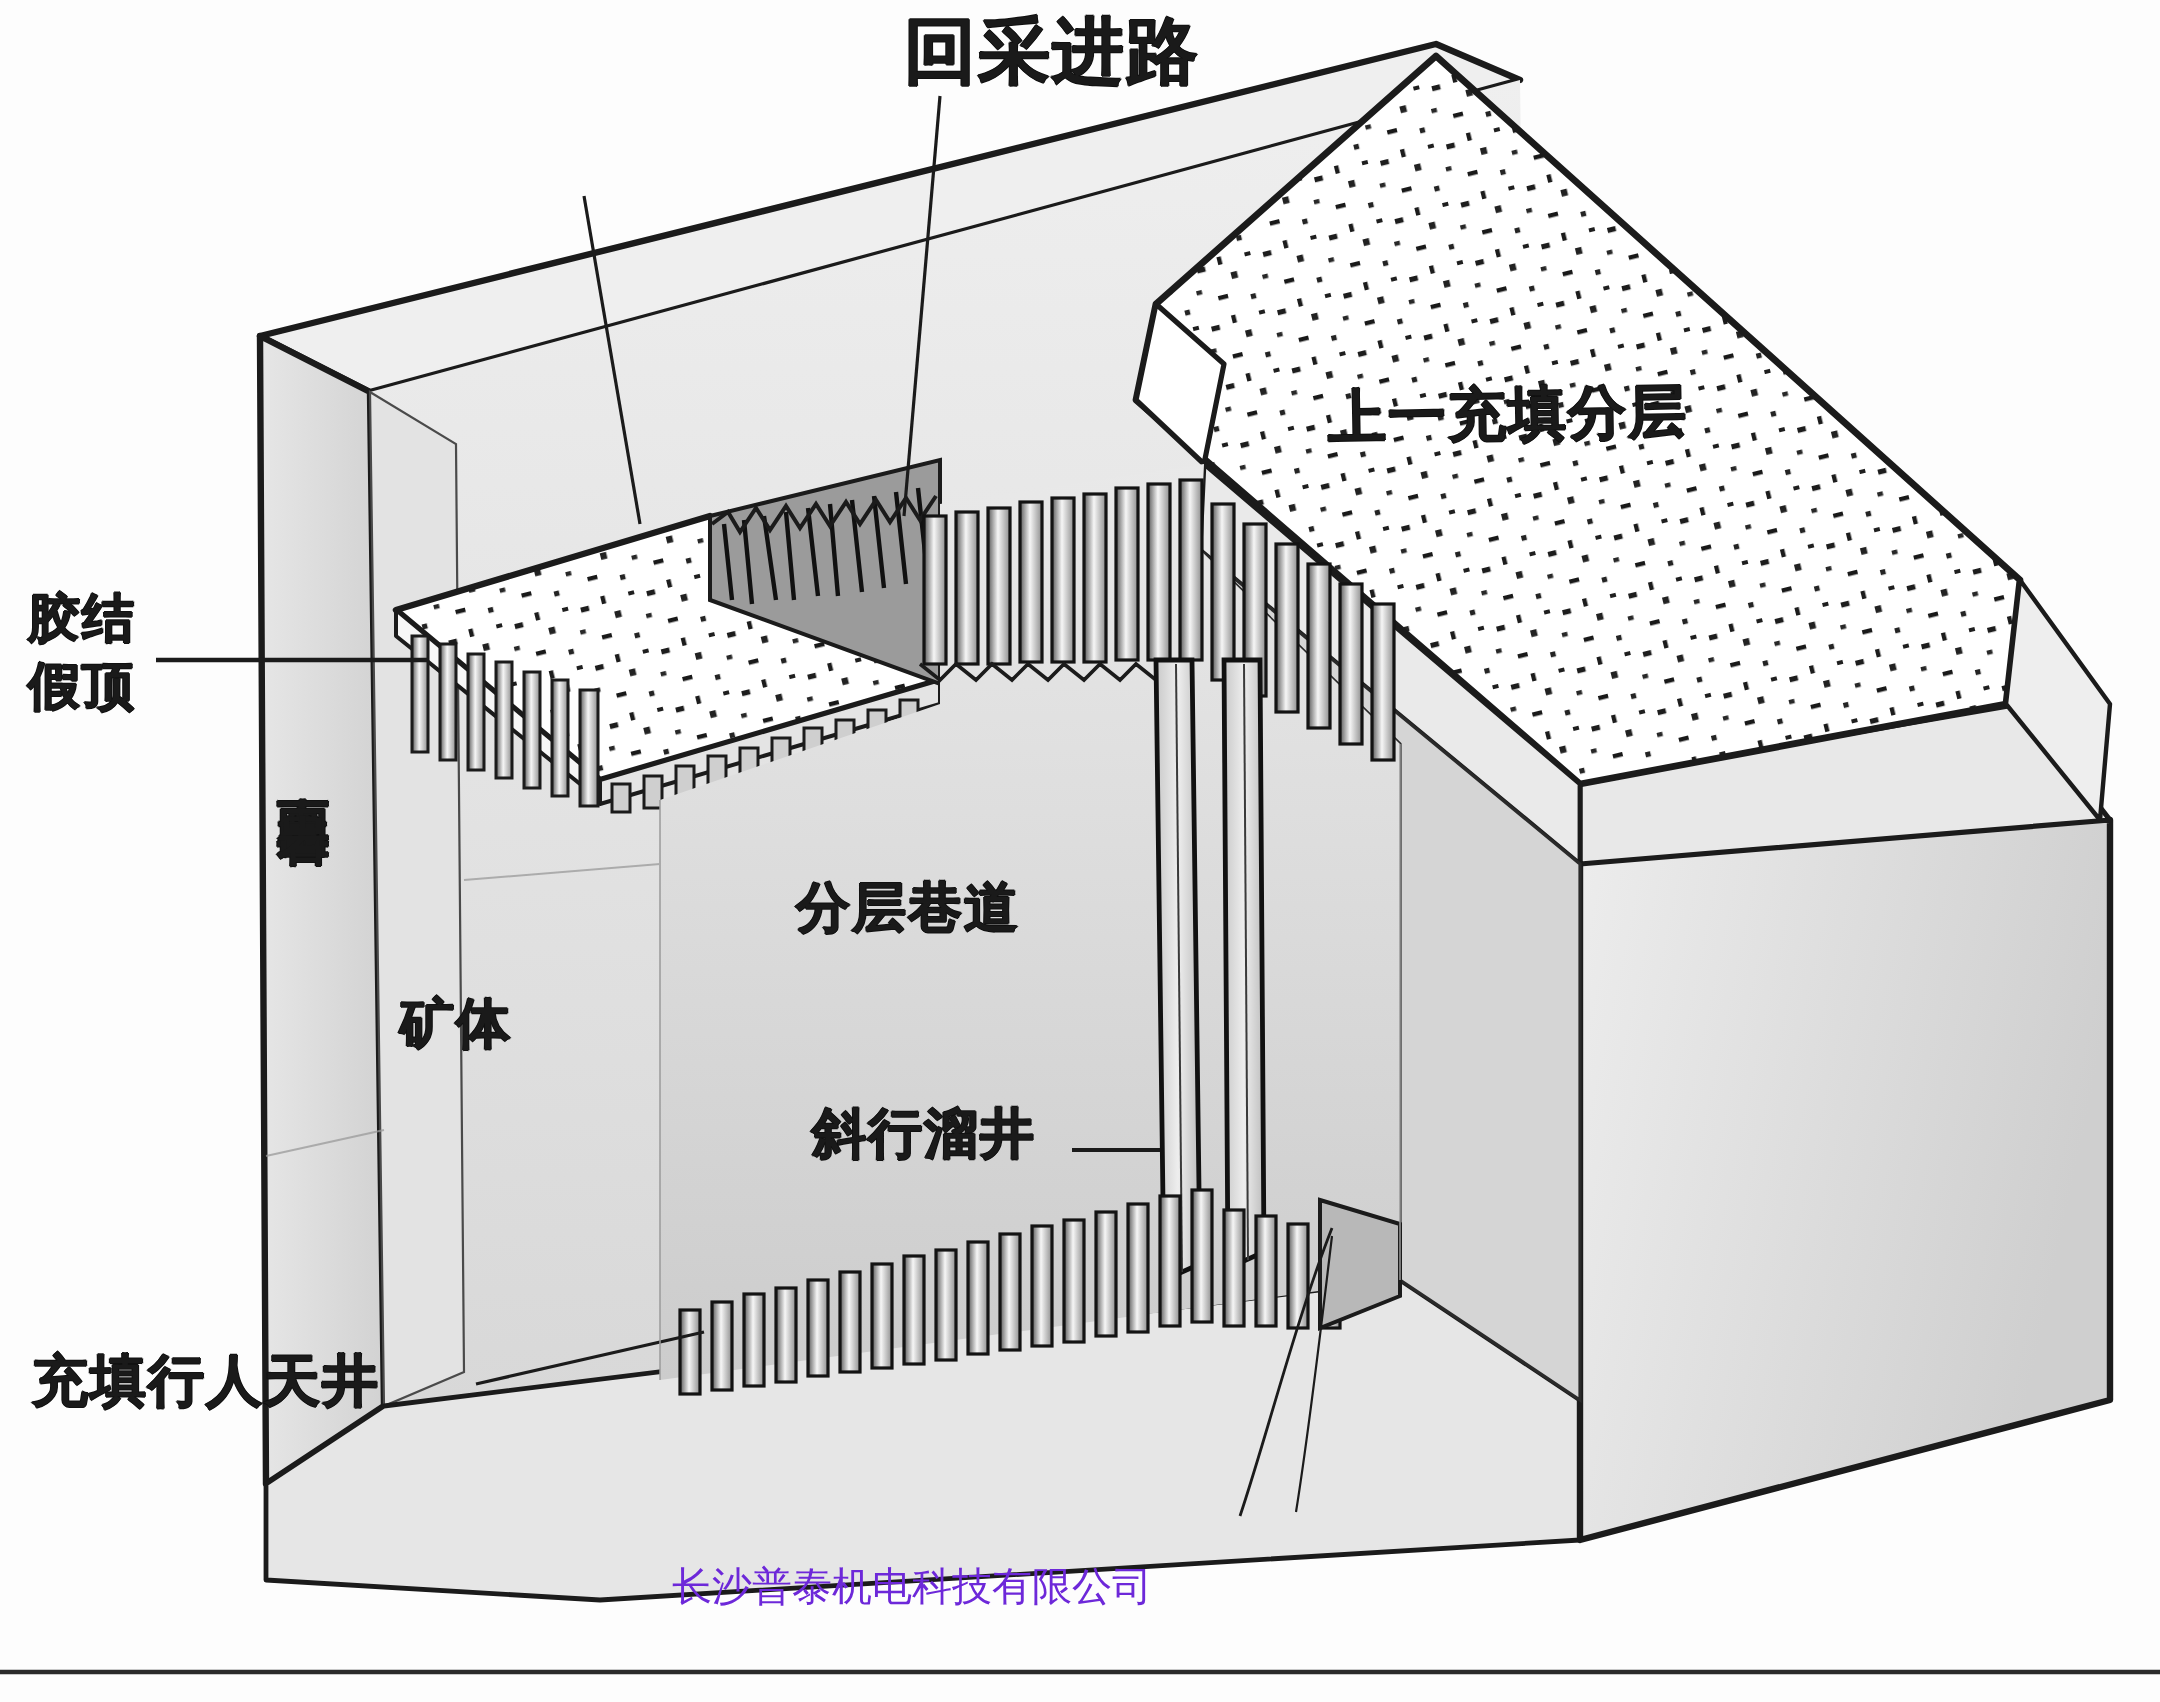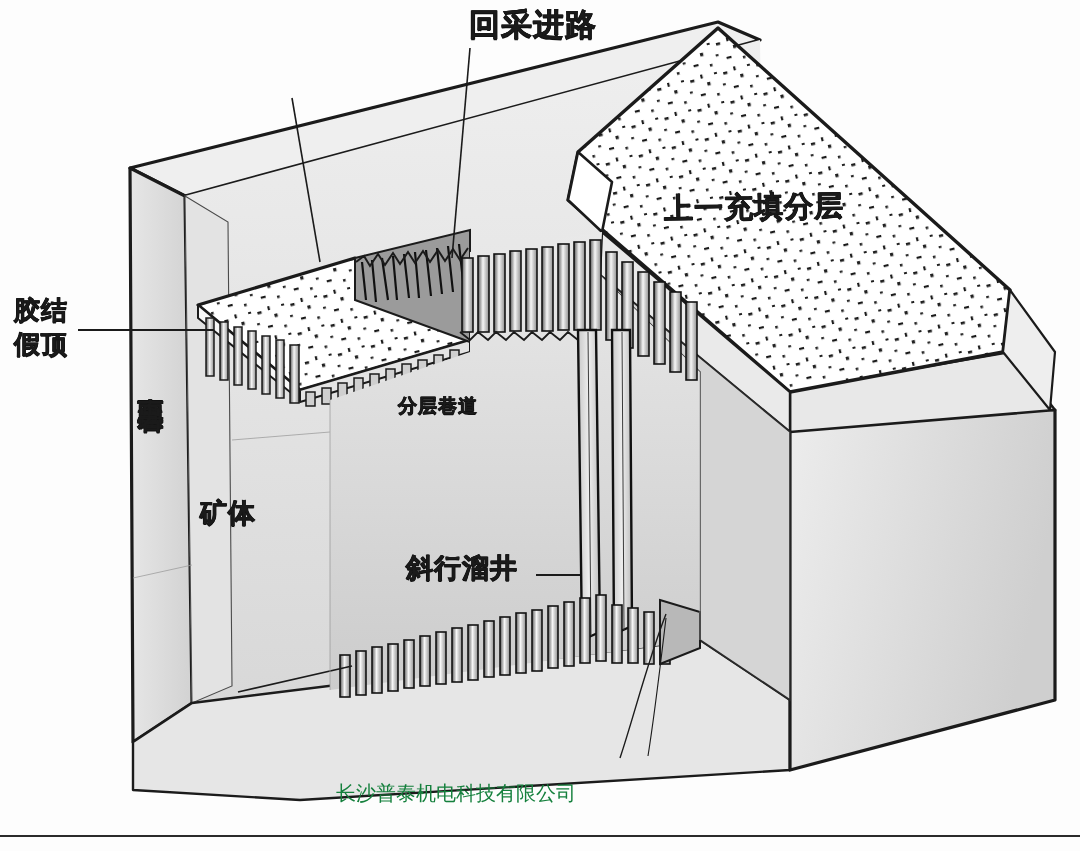--- a/index.html
+++ b/index.html
@@ -40,21 +40,21 @@
   }
   .lbl-vert {
     writing-mode: vertical-rl;
     text-orientation: upright;
     letter-spacing: 2px;
   }
   .watermark {
     position: absolute;
     font-family: "DejaVu Sans", "Liberation Sans", sans-serif;
     font-weight: 400;
-    color: #15803d;
+    color: #6d28d9;
     white-space: nowrap;
     letter-spacing: 0px;
     text-shadow: none;
   }
 </style>
 </head>
 <body>
 
 <div id="stage">
 
@@ -243,33 +243,34 @@
     <g stroke="#9a9a9a" stroke-width="1" fill="none" opacity="0.75">
       <line x1="232" y1="440" x2="330" y2="432"></line>
       <line x1="330" y1="400" x2="330" y2="690"></line>
       <line x1="700" y1="372" x2="700" y2="640"></line>
       <line x1="192" y1="565" x2="133" y2="578"></line>
     </g>
 
     <line x1="0" y1="836" x2="1080" y2="836" stroke="#2b2b2b" stroke-width="2.2"></line>
   </svg>
 
-  <div class="lbl" style="left:469px; top:8px; font-size:31px;">回采进路</div>
+  <div class="lbl" style="left:452px; top:8px; font-size:36px;">回采进路</div>
 
 
   <div class="lbl" style="left:14px; top:296px; font-size:26px;">胶结</div>
   <div class="lbl" style="left:14px; top:330px; font-size:26px;">假顶</div>
 
   <div class="lbl lbl-vert" style="left:137px; top:378px; font-size:26px;">上下盘围岩</div>
 
   <div class="lbl" style="left:200px; top:498px; font-size:27px;">矿体</div>
 
-  <div class="lbl" style="left:398px; top:395px; font-size:19px;">分层巷道</div>
+  <div class="lbl" style="left:398px; top:440px; font-size:27px;">分层巷道</div>
 
   <div class="lbl" style="left:406px; top:553px; font-size:27px;">斜行溜井</div>
 
   <div class="lbl" style="left:664px; top:192px; font-size:29px; transform:rotate(-1deg);">上一充填分层</div>
 
+  <div class="lbl" style="left:16px; top:676px; font-size:28px;">充填行人天井</div>
 
 
   <div class="watermark" style="left:336px; top:780px; font-size:20px;">长沙普泰机电科技有限公司</div>
 
 </div>
 
 </body></html>

